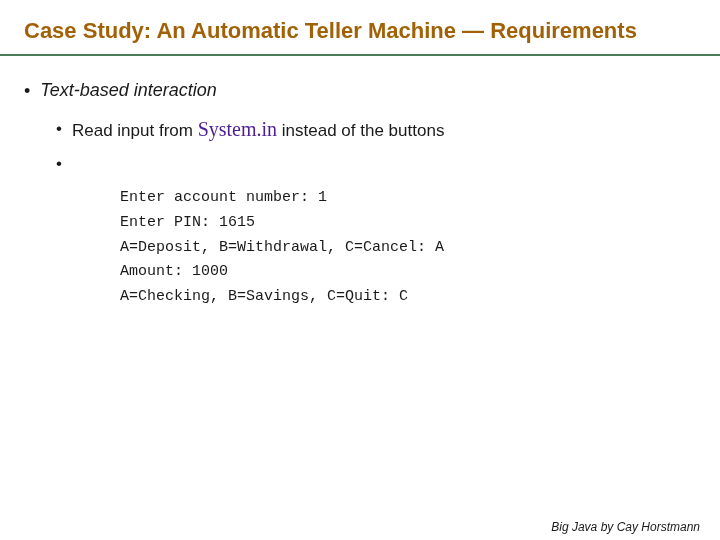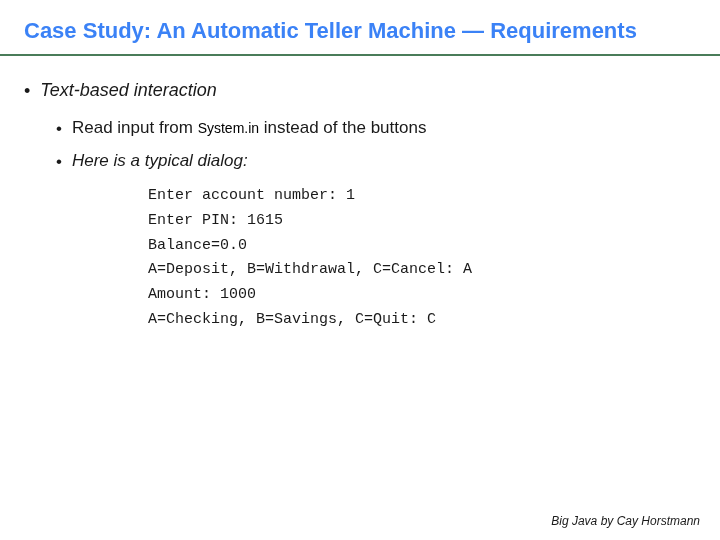--- a/index.html
+++ b/index.html
@@ -18,21 +18,21 @@
     }
 
     .header {
       padding: 18px 24px 10px 24px;
       border-bottom: 2px solid #4a7c59;
     }
 
     .header-title {
       font-size: 22px;
       font-weight: bold;
-      color: #3b82f6;
+      color: #a16207;
     }
 
     .content {
       padding: 24px 24px 16px 24px;
     }
 
     .bullet-main {
       display: flex;
       align-items: flex-start;
       margin-bottom: 16px;
@@ -69,42 +69,42 @@
       margin-top: 1px;
       color: #1a1a1a;
     }
 
     .sub-bullet-text {
       font-size: 17px;
       color: #1a1a1a;
     }
 
     .code-inline {
-      font-family: Liberation Sans, sans-serif;
-      font-size: 14px;
-      color: #000000;
+      font-family: Liberation Serif, serif;
+      font-size: 20px;
+      color: #4c1d95;
     }
 
     .italic {
       font-style: italic;
     }
 
     .code-block {
-      margin-left: 92px;
+      margin-left: 64px;
       margin-top: 10px;
       font-family: 'Courier New', Courier, monospace;
       font-size: 15px;
       color: #1a1a1a;
       line-height: 1.65;
       background: transparent;
     }
 
     .footer {
       position: absolute;
-      bottom: 12px;
+      bottom: 6px;
       right: 20px;
       text-align: center;
       margin-left: 45px;
     }
 
     .footer-line1 {
       font-size: 12px;
       font-style: italic;
       color: #1a1a1a;
     }
@@ -132,27 +132,25 @@
 
     <div class="sub-bullet">
       <span class="sub-bullet-dot">•</span>
       <span class="sub-bullet-text">
         <span>Read input from </span><span class="code-inline">System.in</span><span> instead of the buttons</span>
       </span>
     </div>
 
     <div class="sub-bullet">
       <span class="sub-bullet-dot">•</span>
-      <span class="sub-bullet-text italic">Here is a typical dialog:</span>
     </div>
 
     <div class="code-block">
       <div>Enter account number: 1</div>
       <div>Enter PIN: 1615</div>
-      <div>Balance=0.0</div>
       <div>A=Deposit, B=Withdrawal, C=Cancel: A</div>
       <div>Amount: 1000</div>
       <div>A=Checking, B=Savings, C=Quit: C</div>
     </div>
 
   </div>
 </div>
 
 <div class="footer">
   <div class="footer-line1">

